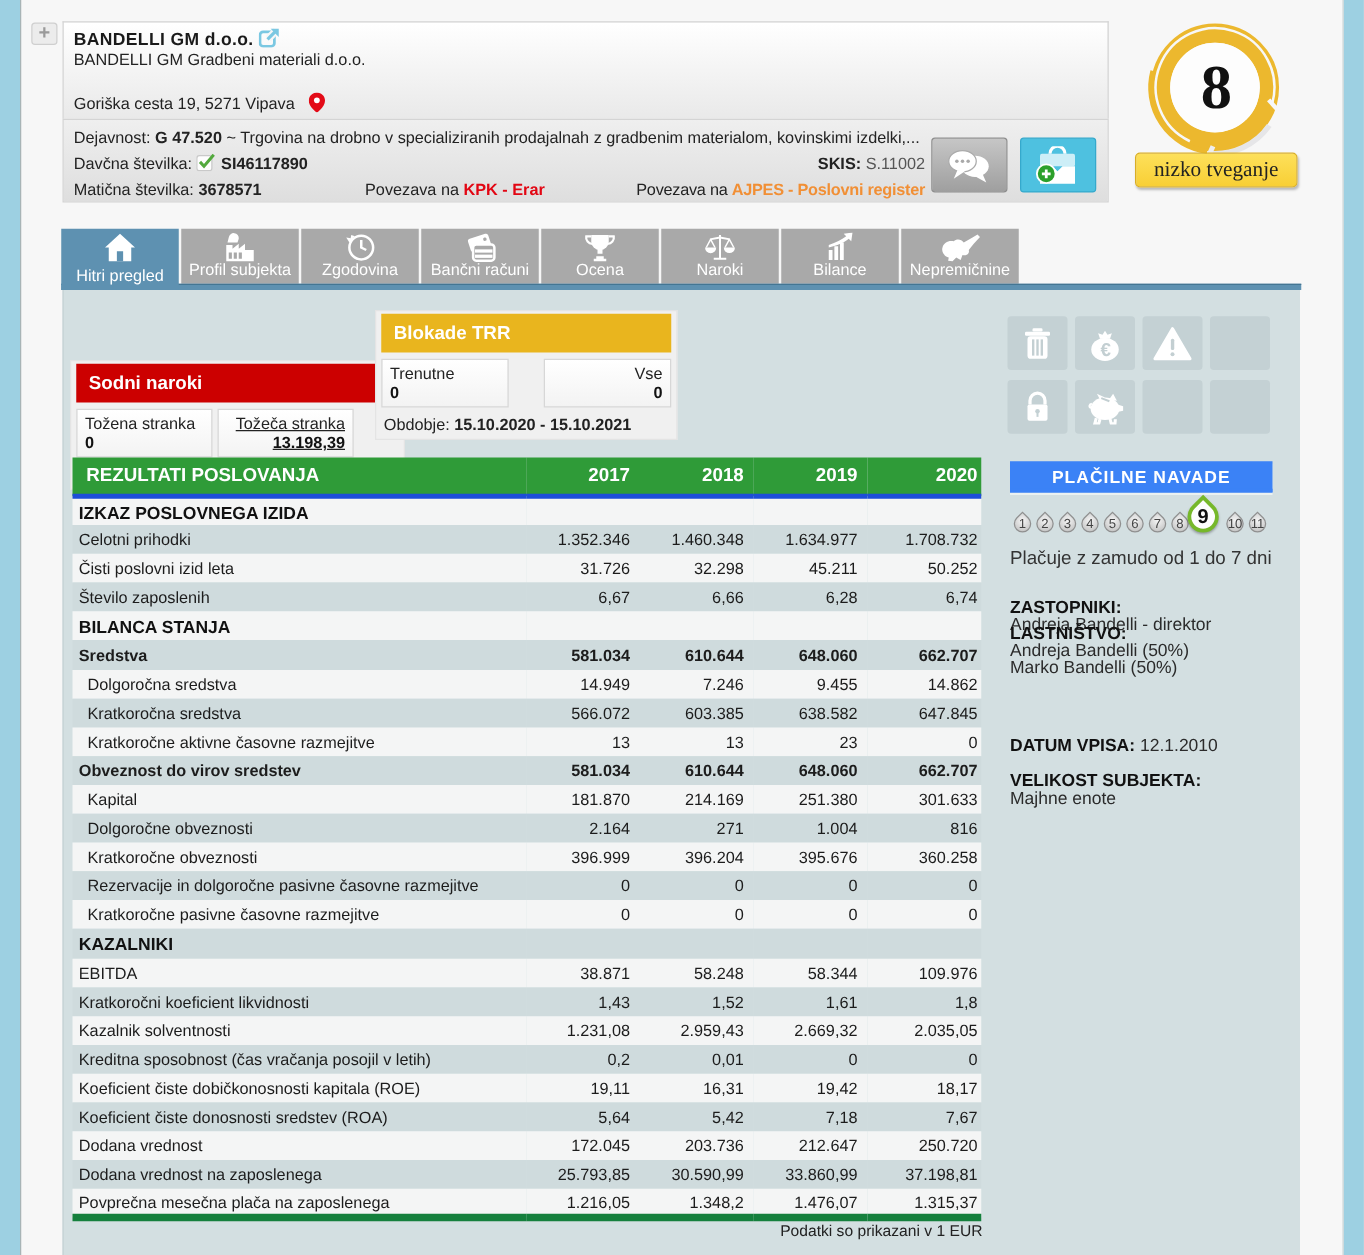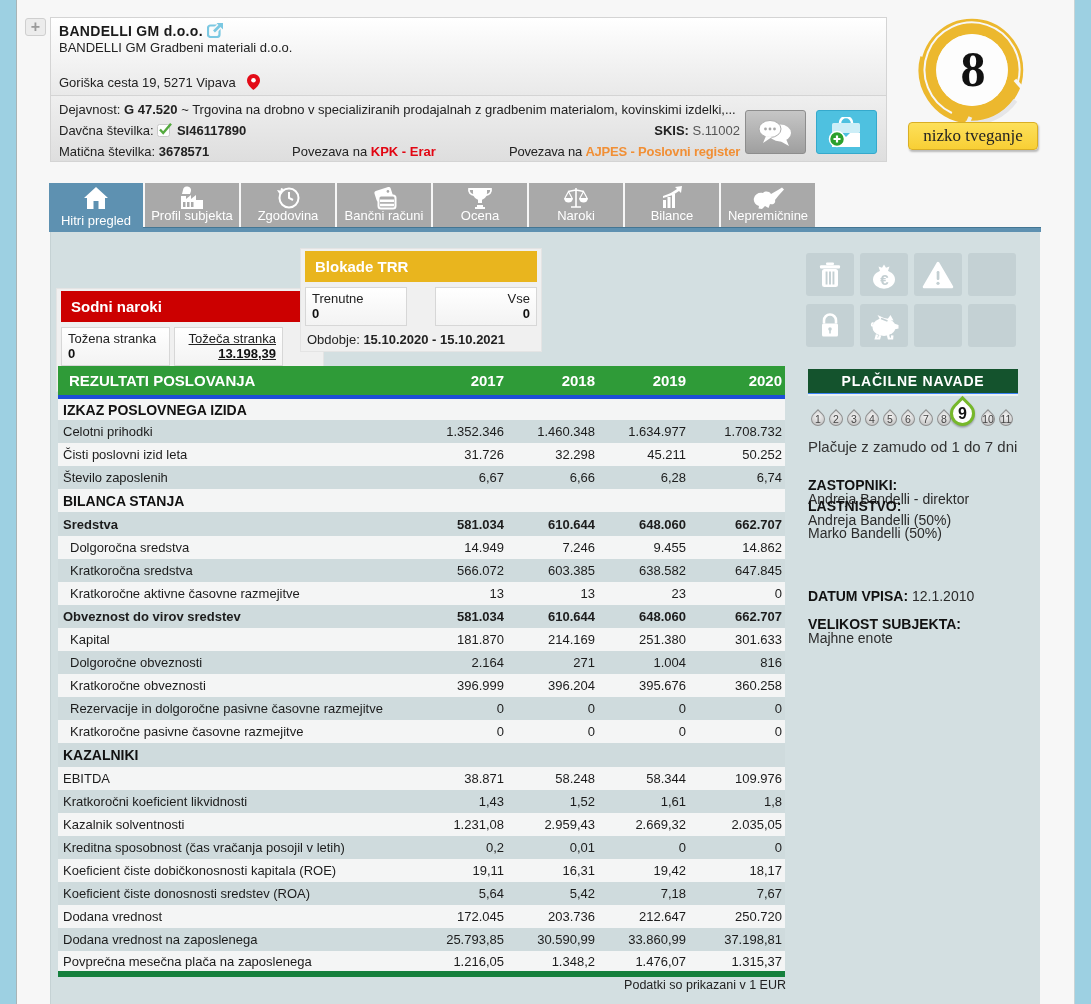--- a/index.html
+++ b/index.html
@@ -55,21 +55,21 @@
 .rtable tbody tr:nth-child(odd) td { background:#f4f5f5; }
 .rtable tbody tr:nth-child(even) td { background:#cfdbdd; }
 .rtable tr.sect td { font-weight:bold; font-size:14px; color:#111;margin-top:31px; }
 .rtable tr.bold td { font-weight:bold; }
 .rtable td.ind { padding-left:12px !important; }
 .eurnote { left:59px; top:978px; width:727px; text-align:right; font-size:12.5px; color:#222; }
 
 
 .sq { position:absolute; width:48px; height:43px; background:#c4d1d4; border-radius:3px; }
 .sq svg { position:absolute; left:50%; top:50%; transform:translate(-50%,-50%); }
-.pnbox { left:808px; top:369px; width:210px; height:25px; background:#14532d; color:#fff; font-weight:bold; font-size:14px; text-align:center; line-height:25px; letter-spacing:0.8px; border-bottom:1px solid #3b82f6; box-shadow:0 2px 0 rgba(255,255,255,0.55); }
+.pnbox { left:808px; top:369px; width:210px; height:25px; background:#3b82f6; color:#fff; font-weight:bold; font-size:14px; text-align:center; line-height:25px; letter-spacing:0.8px; border-bottom:3px solid #3b82f6; box-shadow:0 2px 0 rgba(255,255,255,0.55); }
 .drop { position:absolute; width:14px; height:14px; background:radial-gradient(circle at 35% 35%, #f5f5f5, #b9b9b9); border:1px solid #909090; border-radius:0 50% 50% 50%; transform:rotate(45deg); }
 .drop span { position:absolute; width:14px; height:14px; left:-1px; top:-1px; transform:rotate(-45deg); text-align:center; line-height:14px; font-size:10.5px; color:#444; }
 .bigdrop { position:absolute; width:25px; height:25px; background:#fdfdfd; border:3px solid #76b82a; box-shadow:1px 1px 2px rgba(0,0,0,0.3); border-radius:0 50% 50% 50%; transform:rotate(45deg); }
 .bigdrop span { position:absolute; width:25px; height:25px; left:-3px; top:-3px; transform:rotate(-45deg); text-align:center; line-height:25px; font-size:16px; font-weight:bold; color:#111; }
 .sbtext { position:absolute; left:808px; font-size:14px; color:#2b2b2b; line-height:13.6px; }
 .sbtext b { color:#111; }
 </style>
 </head>
 <body>
 <div class="page"></div>

